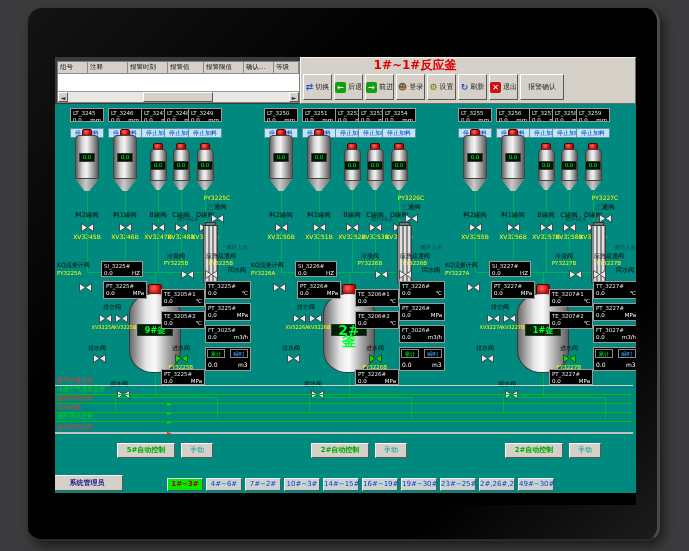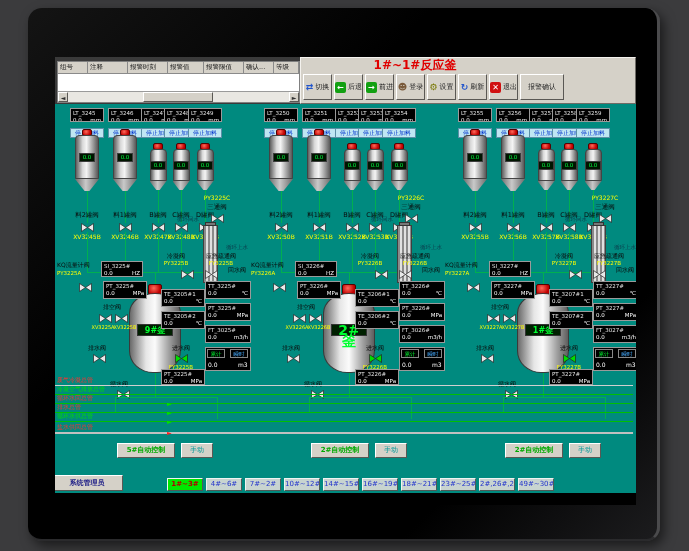--- a/index.html
+++ b/index.html
@@ -819,20 +819,20 @@
     </div>
 
   <div class="abs" style="left:0;top:436px;width:581px;height:12px;background:#000;"></div>
 
   <div class="abs btn3d lab" style="left:-4px;top:418px;width:72px;height:16px;font-size:7px;line-height:14px;text-align:center;color:#222288;font-weight:bold;overflow:hidden;">系统管理员</div>
 
   <div id="pageBtns"></div>
 <div class="abs pbtn active" style="position: absolute; left: 112px; top: 421px; width: 36px; height: 13px;">1#~3#</div>
     <div class="abs pbtn" style="position: absolute; left: 151px; top: 421px; width: 36px; height: 13px;">4#~6#</div>
     <div class="abs pbtn" style="position: absolute; left: 190px; top: 421px; width: 36px; height: 13px;">7#~2#</div>
-    <div class="abs pbtn" style="position: absolute; left: 229px; top: 421px; width: 36px; height: 13px;">10#~12#</div>
+    <div class="abs pbtn" style="position: absolute; left: 229px; top: 421px; width: 36px; height: 13px;">10#~3#</div>
     <div class="abs pbtn" style="position: absolute; left: 268px; top: 421px; width: 36px; height: 13px;">14#~15#</div>
     <div class="abs pbtn" style="position: absolute; left: 307px; top: 421px; width: 36px; height: 13px;">16#~19#</div>
-    <div class="abs pbtn" style="position: absolute; left: 346px; top: 421px; width: 36px; height: 13px;">18#~21#</div>
+    <div class="abs pbtn" style="position: absolute; left: 346px; top: 421px; width: 36px; height: 13px;">19#~30#</div>
     <div class="abs pbtn" style="position: absolute; left: 385px; top: 421px; width: 36px; height: 13px;">23#~25#</div>
     <div class="abs pbtn" style="position: absolute; left: 424px; top: 421px; width: 36px; height: 13px;">2#,26#,27</div>
     <div class="abs pbtn" style="position: absolute; left: 463px; top: 421px; width: 36px; height: 13px;">49#~30#</div>
   </div>
 
 </body></html>

